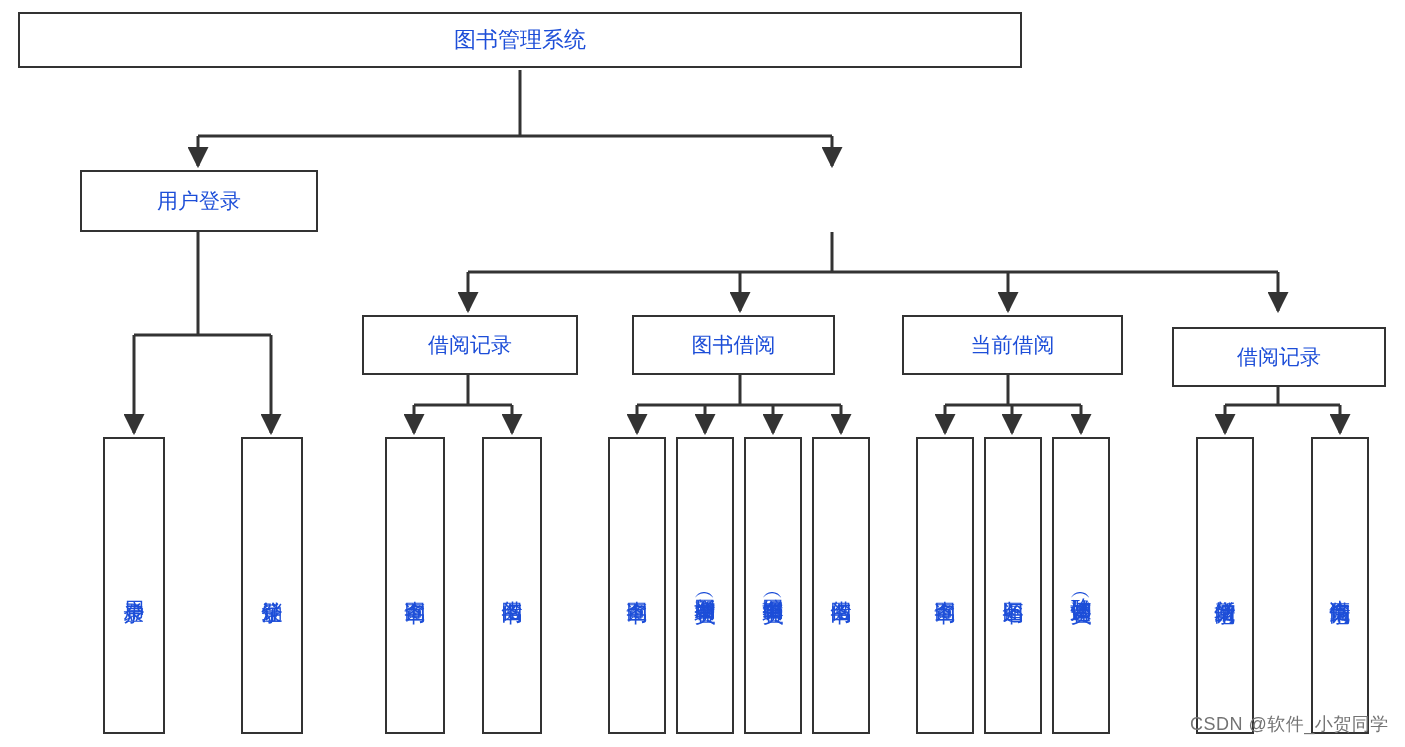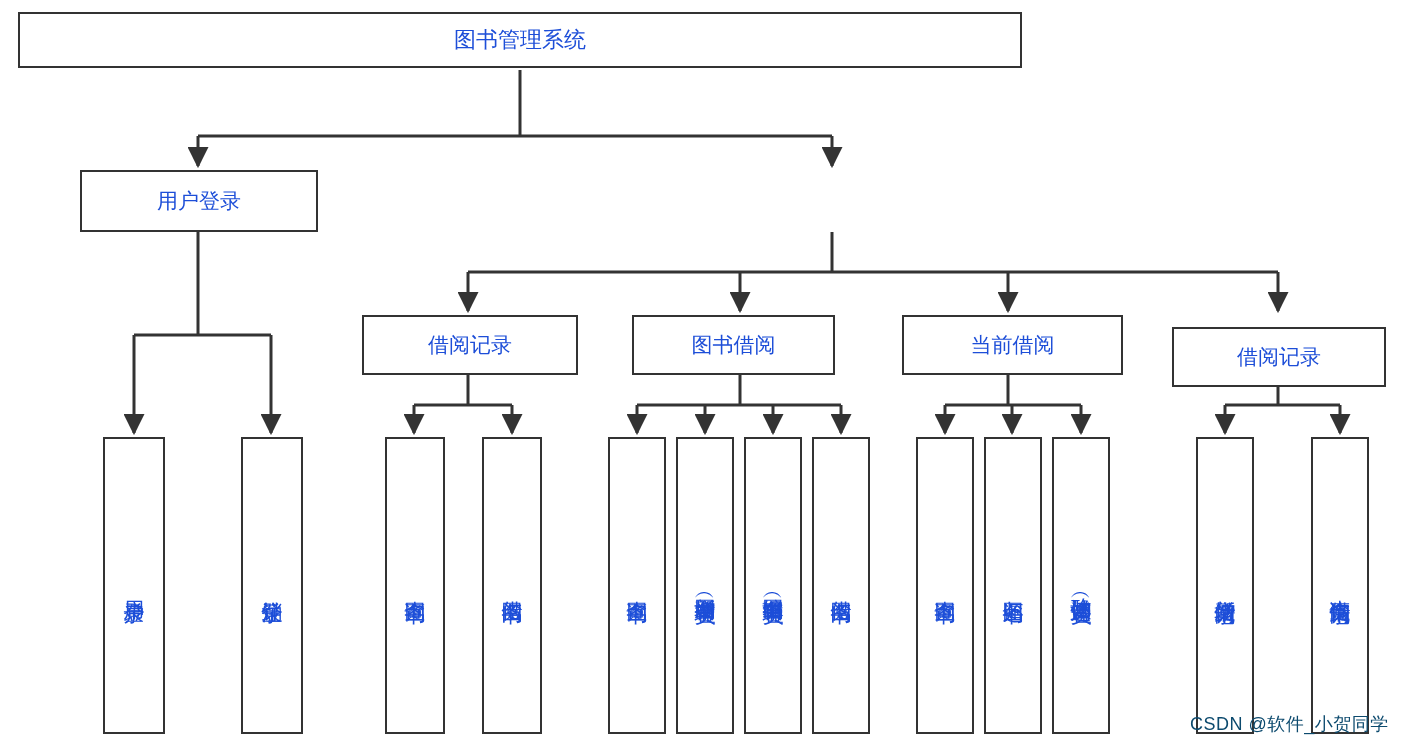--- a/index.html
+++ b/index.html
@@ -52,21 +52,21 @@
     writing-mode: vertical-rl;
     text-orientation: upright;
     letter-spacing: 1px;
     line-height: 1.05;
   }
   .watermark {
     position: absolute;
     left: 1190px;
     top: 712px;
     font-size: 18px;
-    color: #0c4a6e;
+    color: #737373;
     white-space: nowrap;
     user-select: none;
     letter-spacing: 0.5px;
   }
 </style>
 </head>
 <body>
 
 <div id="diagram-root">
 

